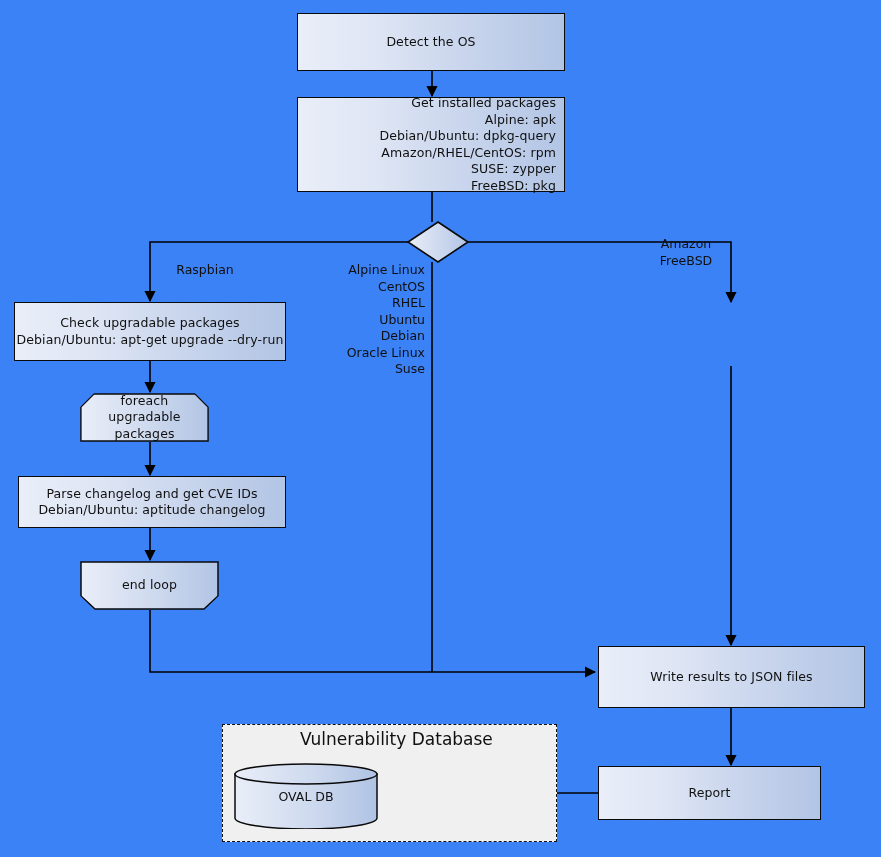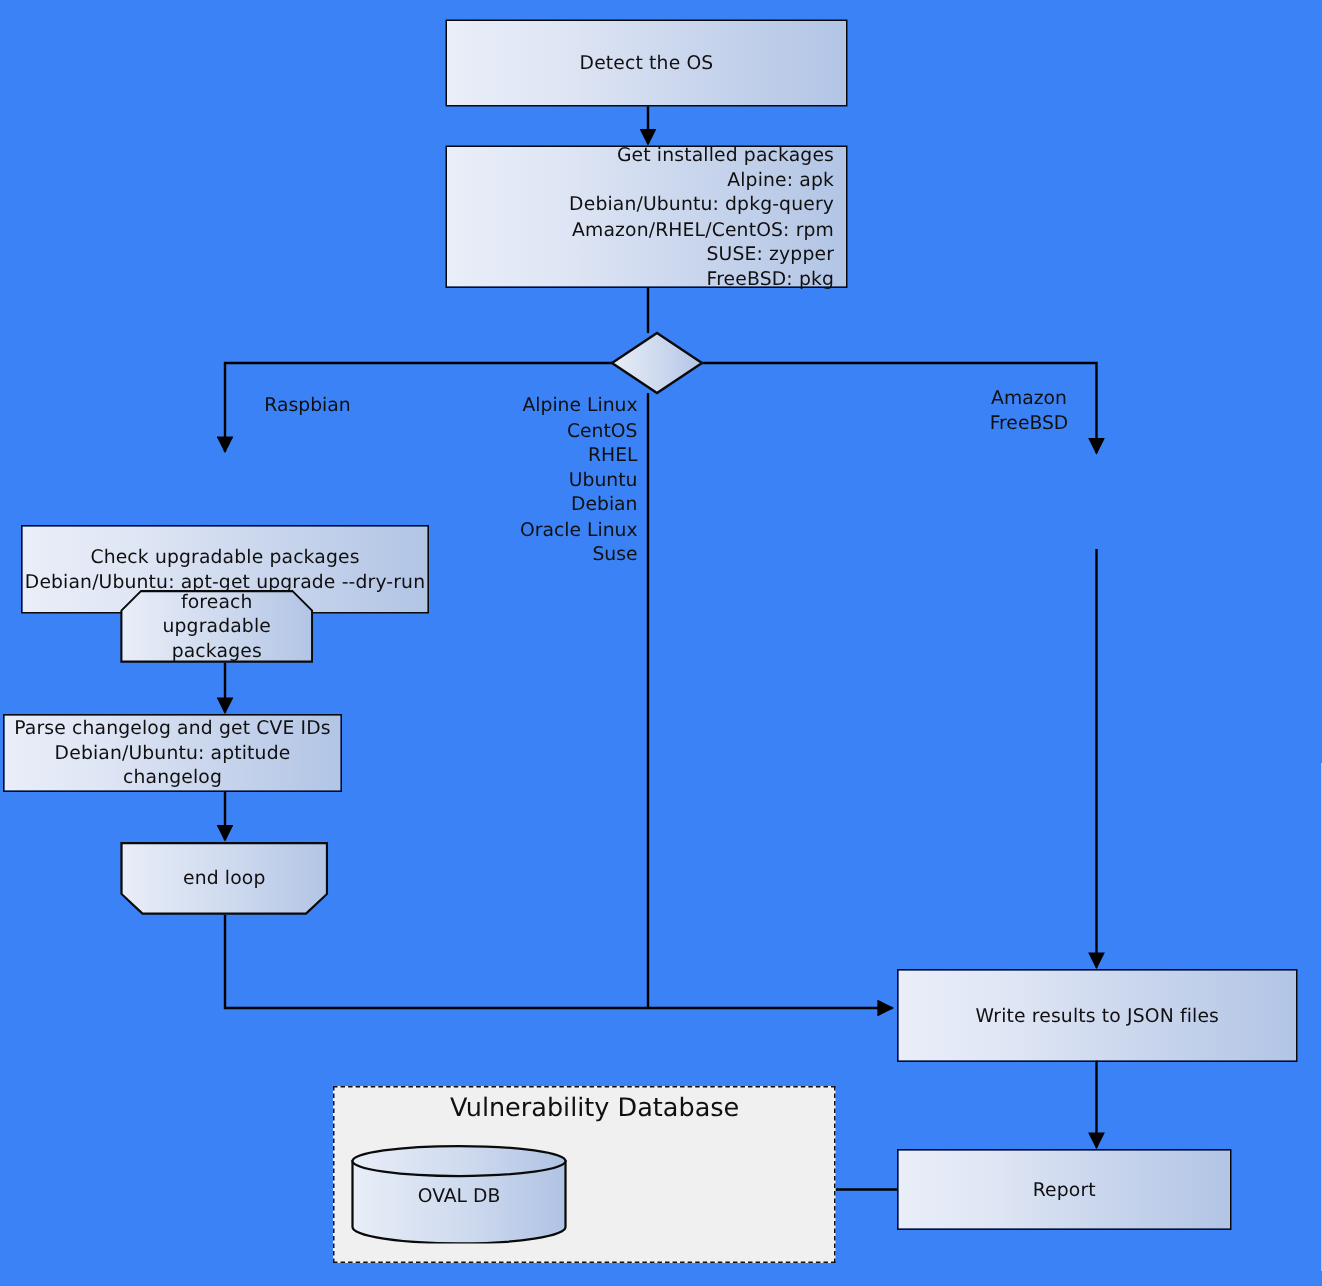--- a/index.html
+++ b/index.html
@@ -185,44 +185,44 @@
   <div class="branch-label bl-center" style="left:150px; top:262px; width:110px;">Raspbian</div>
 
   <div class="branch-label bl-right" style="left:300px; top:262px; width:125px;">Alpine Linux
 CentOS
 RHEL
 Ubuntu
 Debian
 Oracle Linux
 Suse</div>
 
-  <div class="branch-label bl-center" style="left:641px; top:257px; width:90px;">Amazon
+  <div class="branch-label bl-center" style="left:641px; top:236px; width:90px;">Amazon
 FreeBSD</div>
 
-  <div class="node c-center" id="n-check-upgradable" style="left:14px; top:302px; width:272px; height:59px;margin-top:48px;">
+  <div class="node c-center" id="n-check-upgradable" style="left:14px; top:302px; width:272px; height:59px;">
     <span class="txt">Check upgradable packages
 Debian/Ubuntu: apt-get upgrade --dry-run</span>
   </div>
 
   <div class="node loop-top" id="n-foreach" style="left:80px; top:393px; width:129px; height:49px;">
     <svg class="loop-svg" viewBox="0 0 139 49" preserveAspectRatio="none" xmlns="http://www.w3.org/2000/svg">
       <defs>
         <linearGradient id="gradLoopA" x1="0" y1="0" x2="1" y2="0">
           <stop offset="0%" stop-color="#e9eef8"></stop>
           <stop offset="55%" stop-color="#cdd9ee"></stop>
           <stop offset="100%" stop-color="#b2c5e5"></stop>
         </linearGradient>
       </defs>
       <path d="M 15,1 L 124,1 L 138,14 L 138,48 L 1,48 L 1,14 Z" fill="url(#gradLoopA)" stroke="#0a0a0a" stroke-width="1.5"></path>
     </svg>
     <span class="loop-label">foreach
 upgradable  packages</span>
   </div>
 
-  <div class="node c-center" id="n-parse-changelog" style="left:2px; top:476px; width:226px; height:52px;">
+  <div class="node c-center" id="n-parse-changelog" style="left:18px; top:476px; width:268px; height:52px;">
     <span class="txt">Parse changelog and get  CVE IDs
 Debian/Ubuntu: aptitude changelog</span>
   </div>
 
   <div class="node loop-bottom" id="n-end-loop" style="left:80px; top:561px; width:139px; height:49px;">
     <svg class="loop-svg" viewBox="0 0 139 49" preserveAspectRatio="none" xmlns="http://www.w3.org/2000/svg">
       <defs>
         <linearGradient id="gradLoopB" x1="0" y1="0" x2="1" y2="0">
           <stop offset="0%" stop-color="#e9eef8"></stop>
           <stop offset="55%" stop-color="#cdd9ee"></stop>

